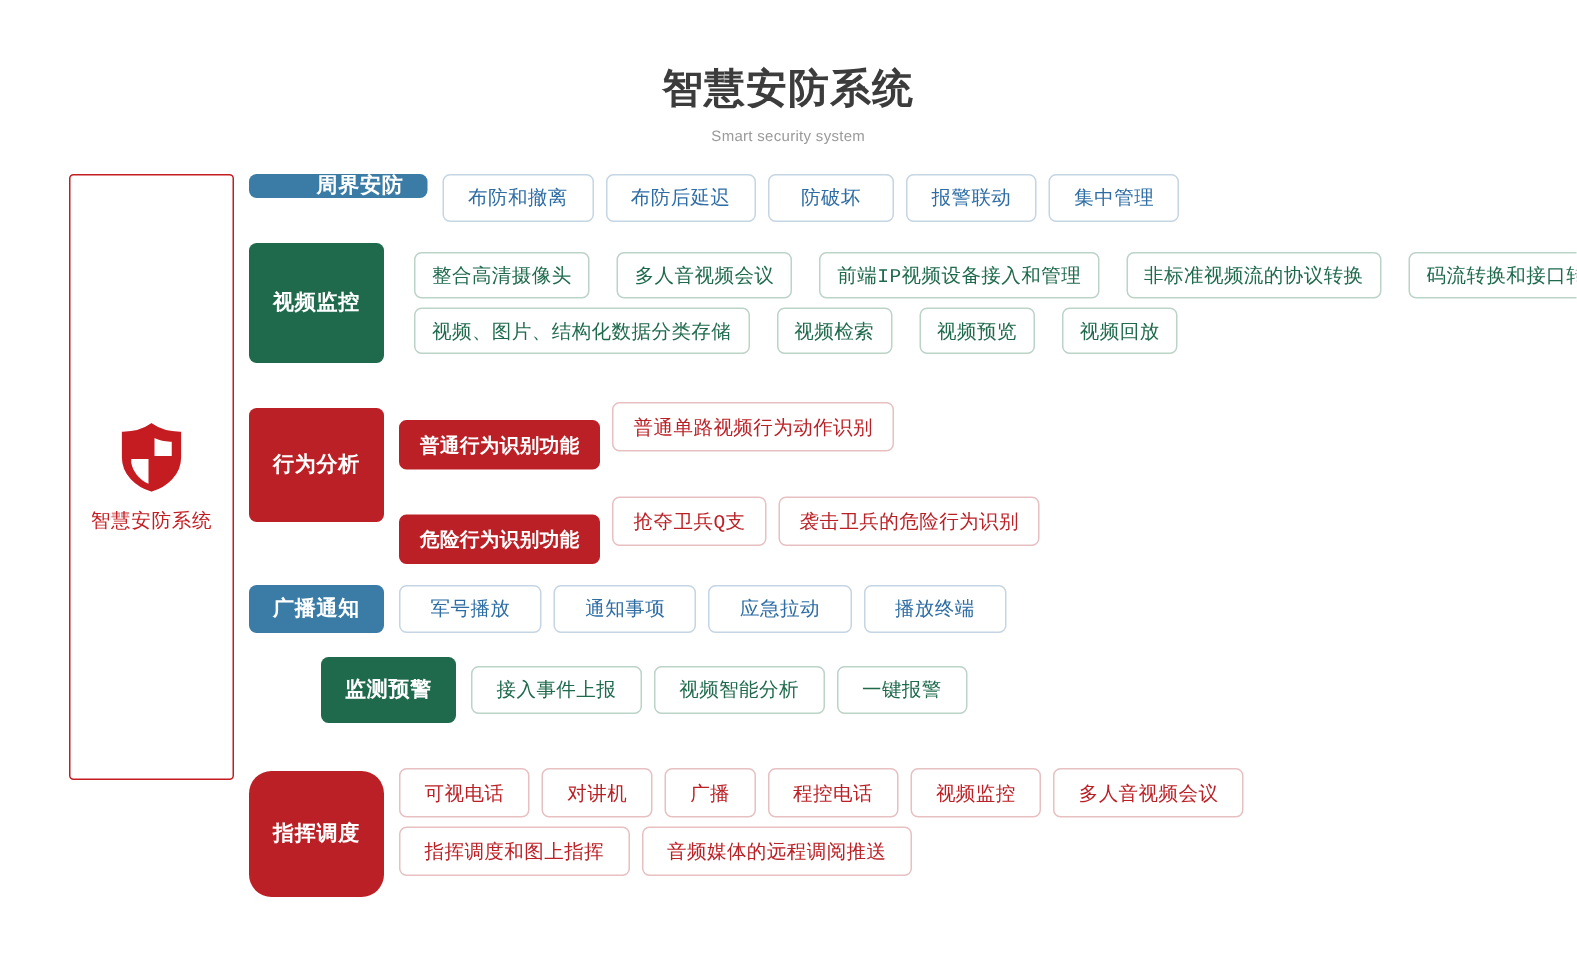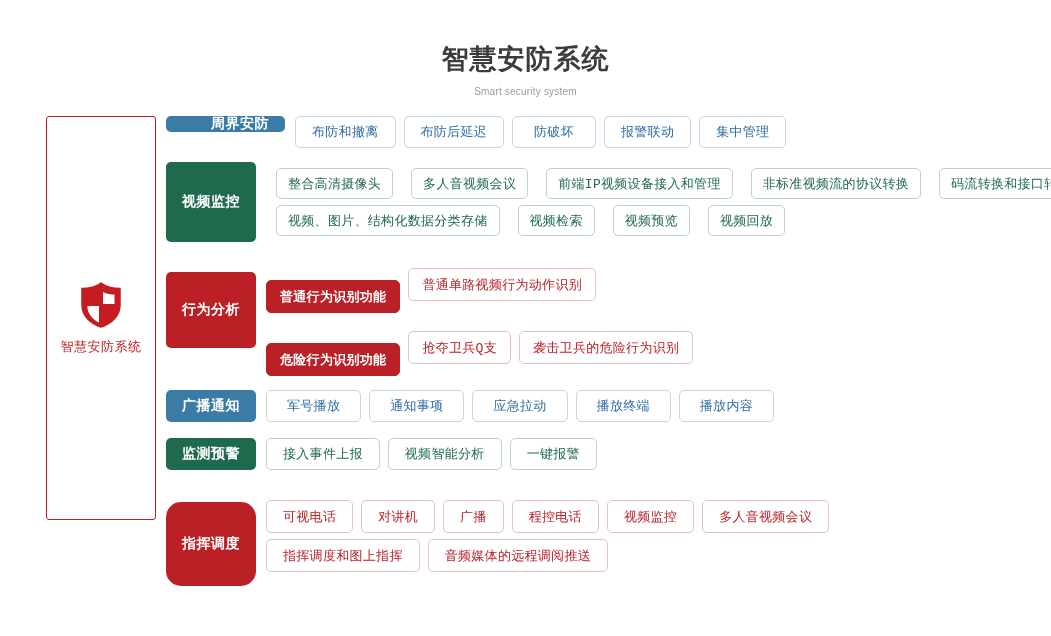--- a/index.html
+++ b/index.html
@@ -151,21 +151,21 @@
   .row-command .pill { height: 33px; padding: 12px 16px; }
   .row-perimeter .pill { min-width: 84px; padding: 0 16px; }
   .row-broadcast .pill { min-width: 84px; padding: 0 20px; }
   .row-monitor .pill { min-width: 84px; padding: 0 16px; }
 
   
   .row-perimeter .cat { height: 16px; padding-left: 29px; }
   .row-video .cat     { height: 80px; }
   .row-behavior .cat  { height: 76px; }
   .row-broadcast .cat { height: 32px; }
-  .row-monitor .cat   { height: 32px; }
+  .row-monitor .cat   { height: 44px; margin-left: 48px; }
   .row-command .cat   { height: 84px; border-radius: 15px; }
 
   .row-video     { margin-top: 8px; }
   .row-behavior  { margin-top: 8px; }
   .row-broadcast { margin-top: 8px; }
   .row-monitor   { margin-top: 10px; }
   .row-command   { margin-top: 10px; }
 </style>
 </head>
 <body>
@@ -240,21 +240,20 @@
     </div>
 
     <div class="row row-broadcast">
       <div class="cat cat-blue">广播通知</div>
       <div class="items">
         <div class="item-line">
           <span class="pill">军号播放</span>
           <span class="pill">通知事项</span>
           <span class="pill">应急拉动</span>
           <span class="pill">播放终端</span>
-          <span class="pill">播放内容</span>
         </div>
       </div>
     </div>
 
     <div class="row row-monitor">
       <div class="cat cat-green">监测预警</div>
       <div class="items">
         <div class="item-line">
           <span class="pill green">接入事件上报</span>
           <span class="pill green">视频智能分析</span>

